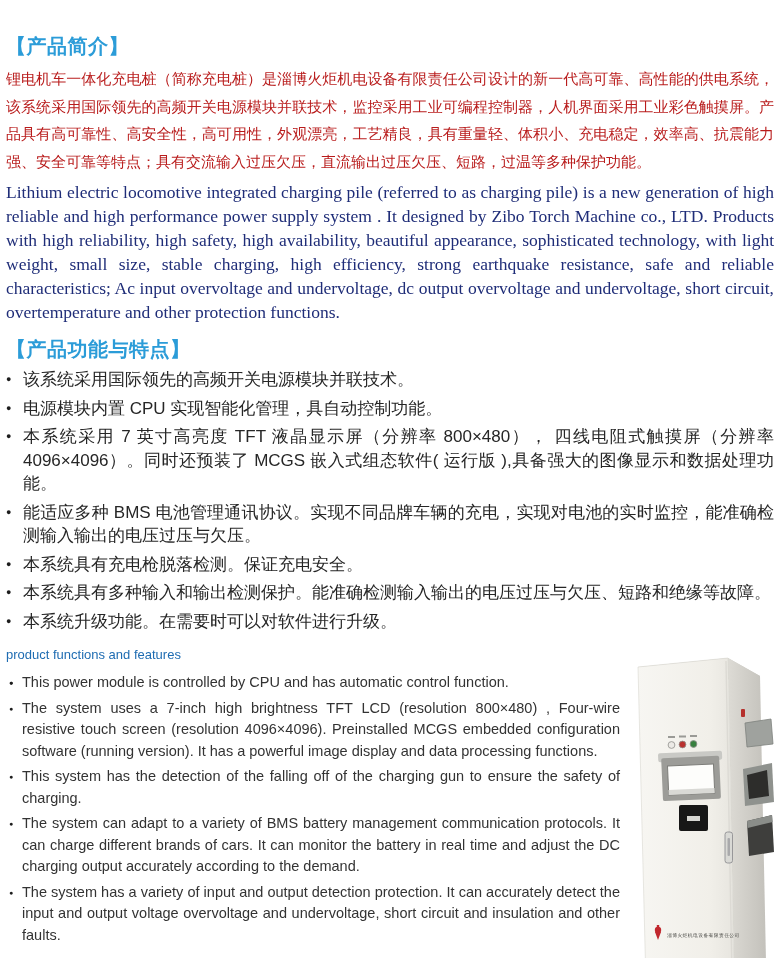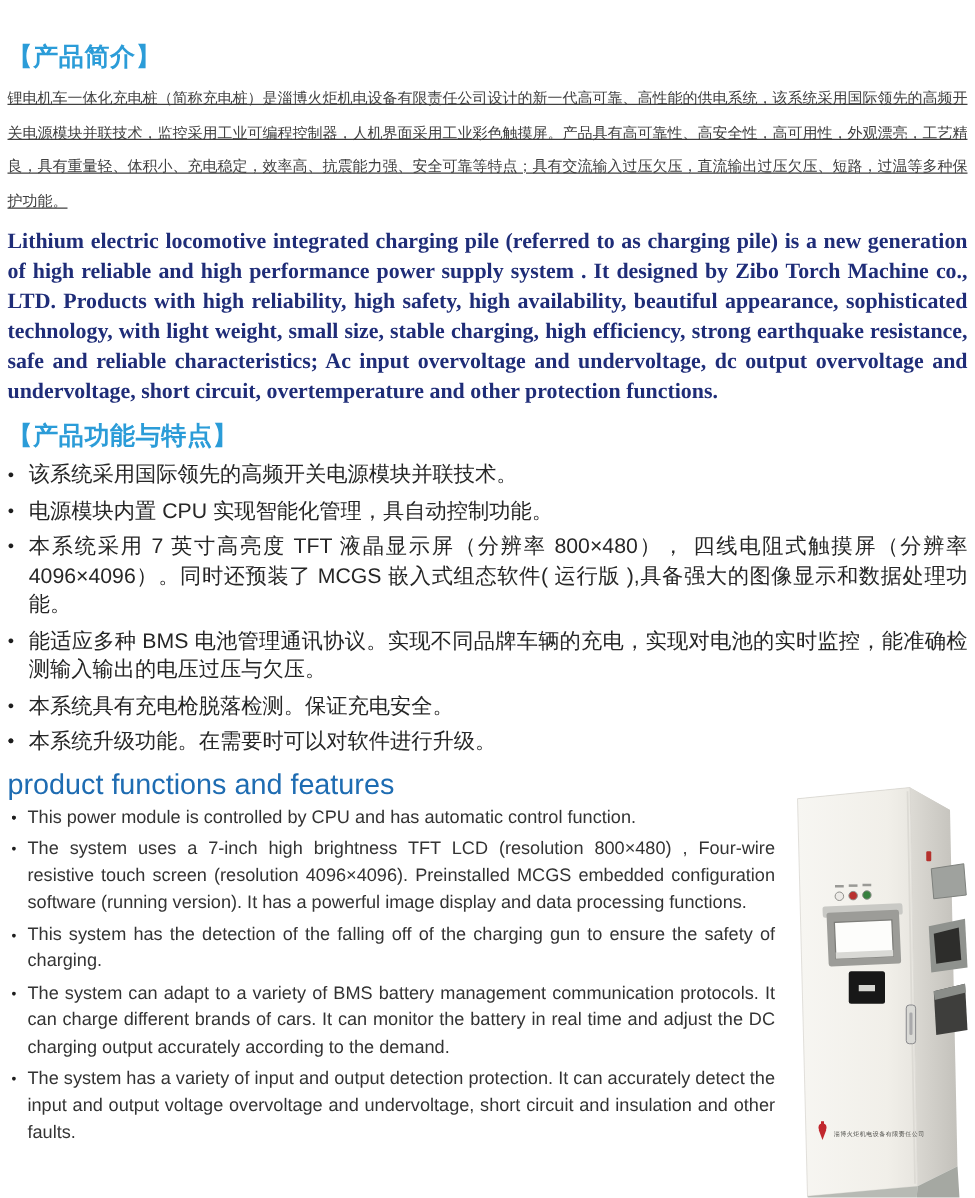--- a/index.html
+++ b/index.html
@@ -5,38 +5,38 @@
   * { margin:0; padding:0; box-sizing:border-box; }
   html, body { width:780px; height:958px; overflow:hidden; background:#ffffff; }
   body { font-family:"Liberation Sans", sans-serif; }
   .page { width:780px; height:958px; padding:8px 6px 0 6px; background:#ffffff;margin-top:25px; }
 
   .zh-heading {
     color:#2b9cd8; font-size:20px; font-weight:bold; line-height:27px;
     margin-bottom:5px; letter-spacing:0.5px;
   }
   .zh-para {
-    font-size:12px; line-height:27.5px; color:#404040;
-    text-align:justify; margin-bottom:5px;text-decoration:underline;
+    font-size:15px; line-height:27.5px; color:#b91c1c;
+    text-align:justify; margin-bottom:5px;
   }
   .en-para {
     font-family:"Liberation Serif", serif;
     font-size:17.5px; line-height:24px; color:#1f2d78;
-    text-align:justify; margin-bottom:12px;font-weight:bold;
+    text-align:justify; margin-bottom:12px;
   }
   .zh-list { list-style:none; margin-bottom:10px; }
   .zh-list li {
     font-size:17px; line-height:23.5px; color:#262626;
     padding-left:17px; position:relative; margin-bottom:5px; text-align:justify;
   }
   .zh-list li .marker {
     position:absolute; left:0; top:0; font-size:9px; line-height:23.5px; color:#1d1d1d;
   }
   .en-heading {
-    color:#1e6cb2; font-size:23px; font-weight:normal; line-height:24px; margin-bottom:5px;
+    color:#1e6cb2; font-size:13px; font-weight:normal; line-height:24px; margin-bottom:5px;
   }
   .en-section { position:relative; }
   .photo {
     float:right; width:146px; height:362px;
     margin:6px -2px 0 10px; position:relative;
   }
   .en-list { list-style:none; }
   .en-list li {
     font-size:14.5px; line-height:21.5px; color:#333333;
     padding-left:16px; position:relative; margin-bottom:4px; text-align:justify;
@@ -57,21 +57,21 @@
   </section>
 
   <section>
     <h1 class="zh-heading">【产品功能与特点】</h1>
     <ul class="zh-list">
       <li><span class="marker">●</span><span>该系统采用国际领先的高频开关电源模块并联技术。</span></li>
       <li><span class="marker">●</span><span>电源模块内置 CPU 实现智能化管理，具自动控制功能。</span></li>
       <li><span class="marker">●</span><span>本系统采用 7 英寸高亮度 TFT 液晶显示屏（分辨率 800×480）， 四线电阻式触摸屏（分辨率 4096×4096）。同时还预装了 MCGS 嵌入式组态软件( 运行版 ),具备强大的图像显示和数据处理功能。</span></li>
       <li><span class="marker">●</span><span>能适应多种 BMS 电池管理通讯协议。实现不同品牌车辆的充电，实现对电池的实时监控，能准确检测输入输出的电压过压与欠压。</span></li>
       <li><span class="marker">●</span><span>本系统具有充电枪脱落检测。保证充电安全。</span></li>
-      <li><span class="marker">●</span></li>
+      <li><span class="marker">●</span><span>本系统具有多种输入和输出检测保护。能准确检测输入输出的电压过压与欠压、短路和绝缘等故障。</span></li>
       <li><span class="marker">●</span><span>本系统升级功能。在需要时可以对软件进行升级。</span></li>
     </ul>
   </section>
 
   <section class="en-section">
 
     <div class="photo">
       <svg width="146" height="362" viewBox="0 0 146 362" xmlns="http://www.w3.org/2000/svg">
         <defs>
           <linearGradient id="frontGrad" x1="0" y1="0" x2="1" y2="0">

